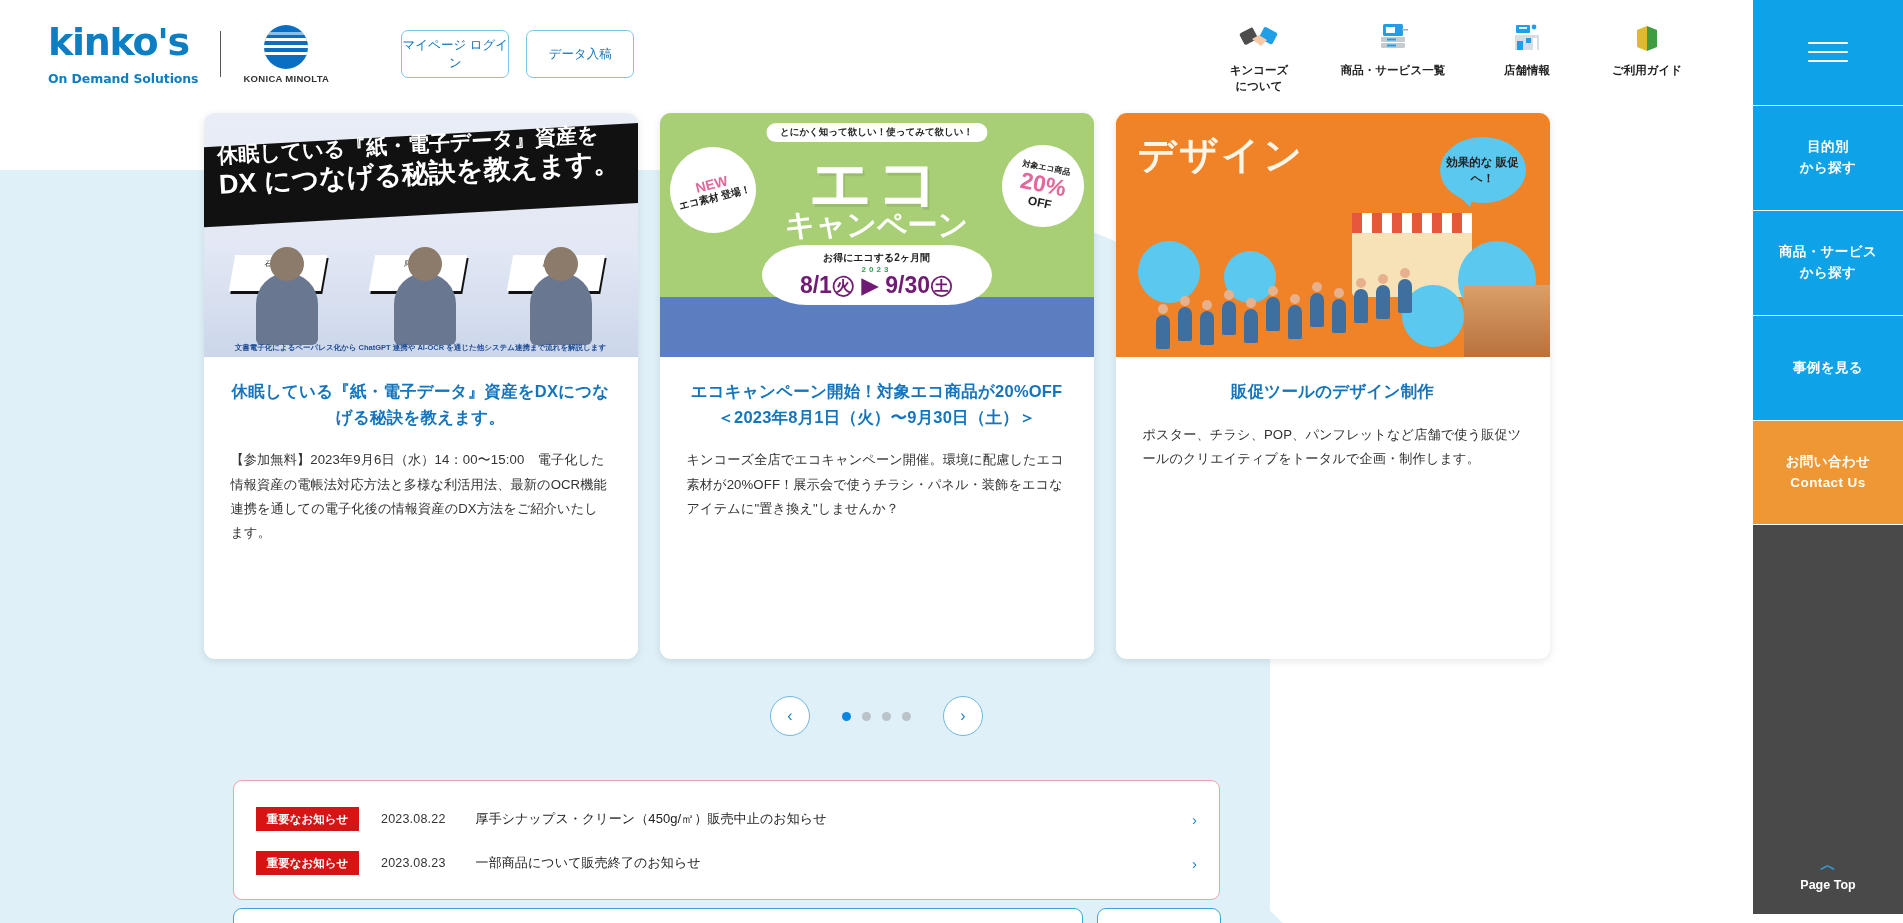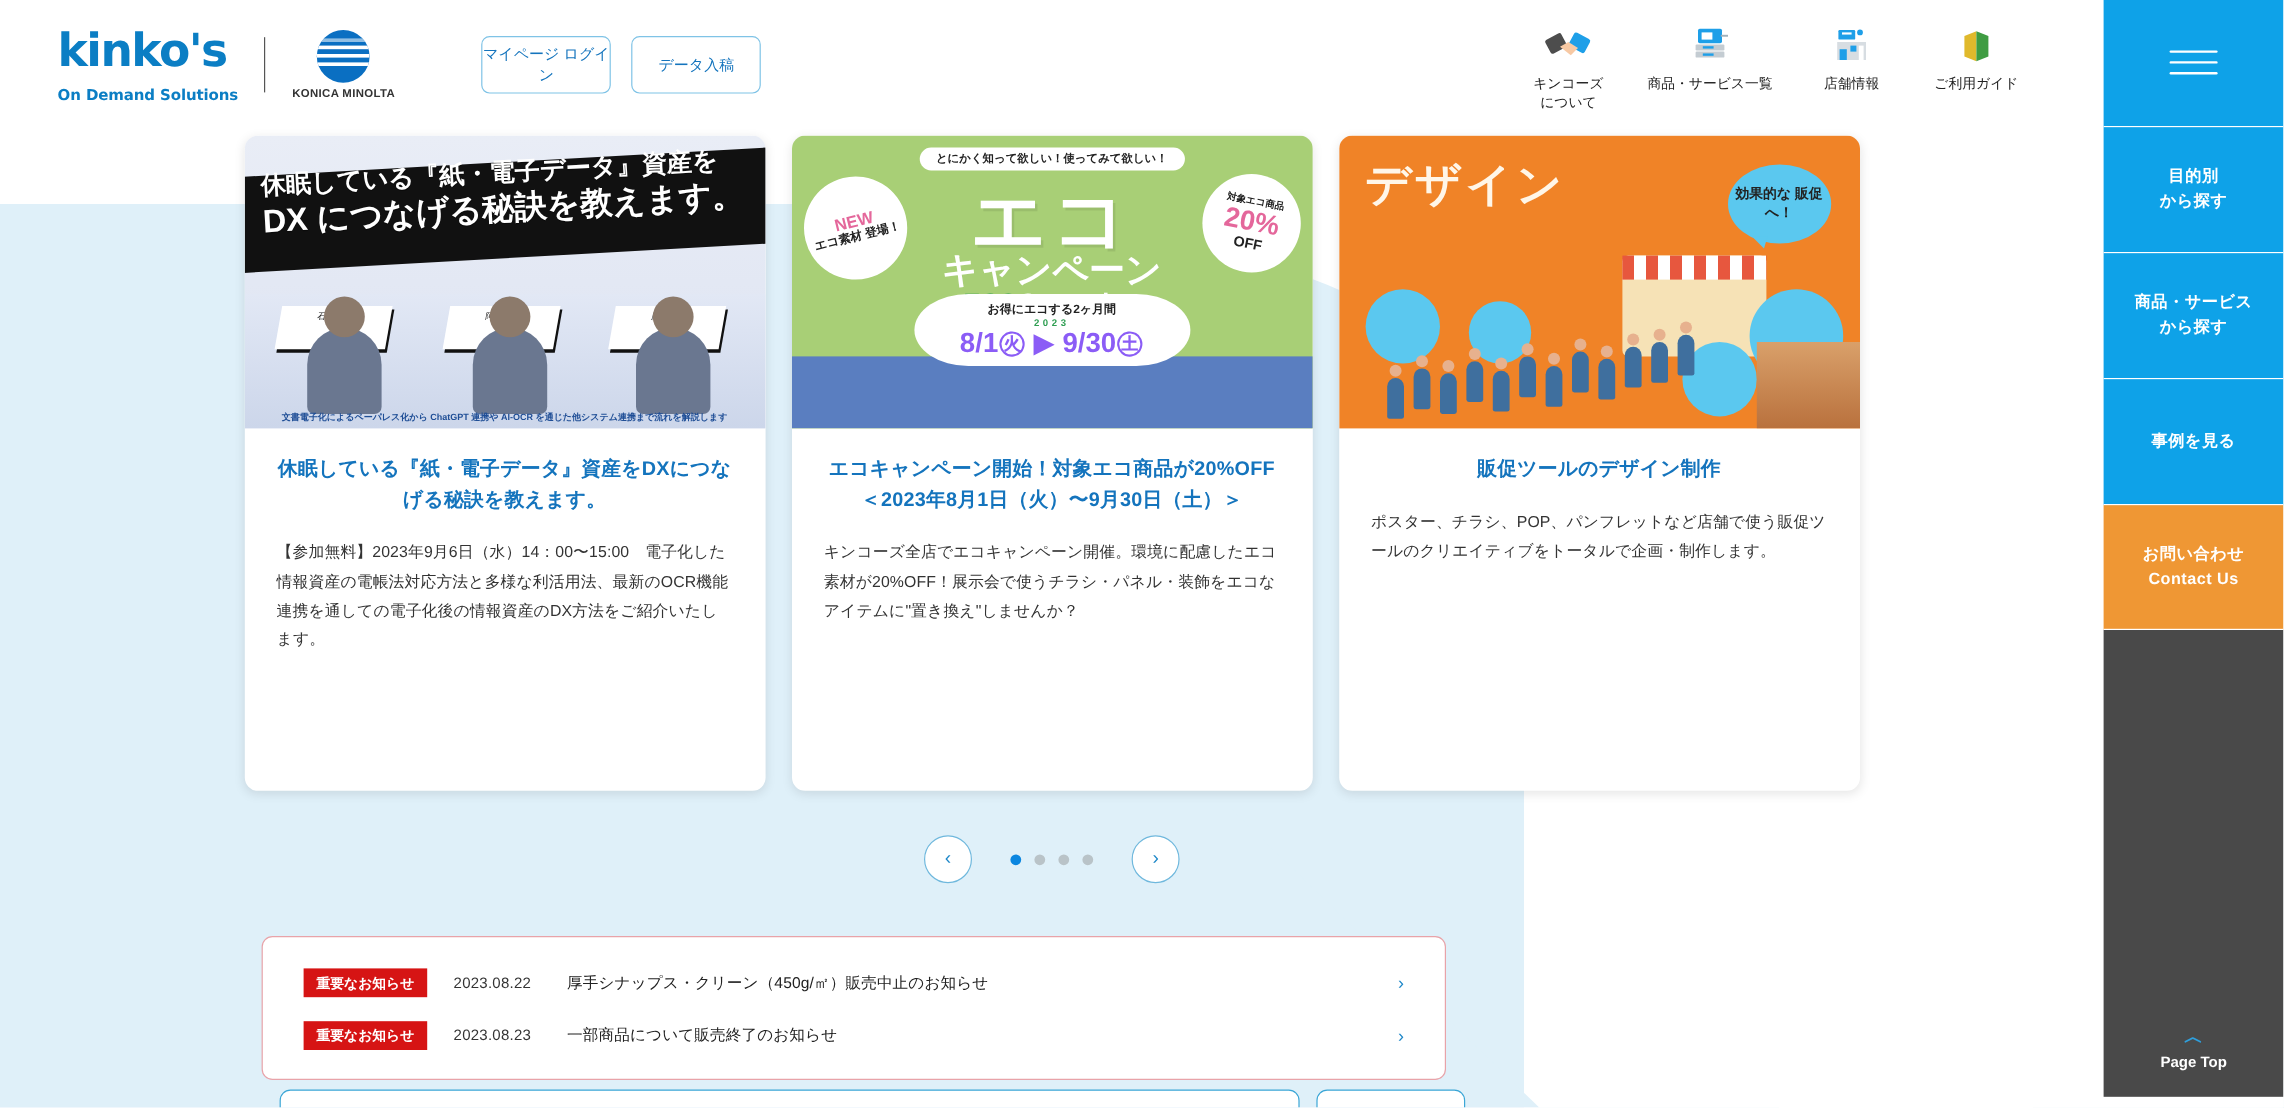--- a/index.html
+++ b/index.html
@@ -66,21 +66,21 @@
   }
   .hdr-btns { display: flex; gap: 17px; margin-left: 72px; }
   .hdr-btn {
     width: 108px; height: 48px;
     border: 1px solid #7fc3e6; border-radius: 7px;
     background: #fff;
     color: #1474bd; font-size: 12.5px; line-height: 1.45;
     display: flex; align-items: center; justify-content: center;
     text-align: center; cursor: pointer;
   }
-  .hdr-nav { display: flex; gap: 0px; margin-left: auto; margin-right: 54px; align-items: flex-start; }
+  .hdr-nav { display: flex; gap: 16px; margin-left: auto; margin-right: 54px; align-items: flex-start; font-weight: bold; }
   .hdr-nav-item {
     width: 104px; display: flex; flex-direction: column; align-items: center;
     cursor: pointer; text-align: center; padding-top: 4px;
   }
   .hdr-nav-item.wide { width: 132px; }
   .hdr-nav-ico { height: 42px; display: flex; align-items: center; justify-content: center; }
   .hdr-nav-label {
     font-size: 11.5px; color: #222; line-height: 1.35; margin-top: 4px; white-space: pre-line;
   }
 
@@ -182,21 +182,21 @@
   .img2 .offcirc .t1 { font-size: 8px; font-weight: 700; color: #222; }
   .img2 .offcirc .t2 { font-size: 23px; font-weight: 700; color: #e4679b; line-height: 1; }
   .img2 .offcirc .t3 { font-size: 12px; font-weight: 700; color: #222; }
   .img2 .datebubble {
     position: absolute; bottom: 52px; left: 50%; transform: translateX(-50%);
     width: 230px; background: #fff; border-radius: 60px/40px; padding: 6px 0 8px;
     text-align: center;
   }
   .img2 .datebubble .dt1 { font-size: 10px; font-weight: 700; color: #222; }
   .img2 .datebubble .yr { font-size: 8px; font-weight: 700; color: #2f9e52; letter-spacing: 3px; }
-  .img2 .datebubble .dt2 { font-size: 23px; font-weight: 700; color: #8b5cf6; line-height: 1; }
+  .img2 .datebubble .dt2 { font-size: 23px; font-weight: 700; color: #701a75; line-height: 1; }
 
   
   .img3 { background: #f08327; }
   .img3 .t1 {
     position: absolute; left: 22px; top: 20px;
     font-size: 38px; font-weight: 700; color: #fff6e8; letter-spacing: 3px; line-height: 1.18;
   }
   .img3 .bubble {
     position: absolute; right: 24px; top: 24px; width: 86px; height: 66px;
     background: #5bc8ef; border-radius: 50%;
@@ -241,23 +241,23 @@
     border: 1px solid #6fb8dd; background: #fff;
     display: flex; align-items: center; justify-content: center;
     color: #1c87c8; font-size: 16px; cursor: pointer;
   }
   .dots { display: flex; gap: 11px; align-items: center; }
   .dot-i { width: 9px; height: 9px; border-radius: 50%; background: #b9c3c8; cursor: pointer; }
   .dot-i.active { background: #0b86e0; }
 
   
   .news-box {
-    position: absolute; left: 218px; top: 780px; width: 987px;
+    position: absolute; left: 233px; top: 780px; width: 987px;
     background: #fff; border: 1px solid #e8a3a9; border-radius: 9px;
-    padding: 16px 16px 14px; z-index: 8;
+    padding: 16px 4px 14px; z-index: 8;
   }
   .news-row {
     display: flex; align-items: center; height: 44px; padding: 0 18px 0 18px; cursor: pointer;
   }
   .news-badge {
     background: #d61414; color: #fff; font-size: 11.5px; font-weight: 700;
     width: 103px; height: 24px; display: flex; align-items: center; justify-content: center;
     flex: 0 0 auto;
   }
   .news-date { font-size: 12.5px; color: #333; margin-left: 22px; letter-spacing: .2px; }

